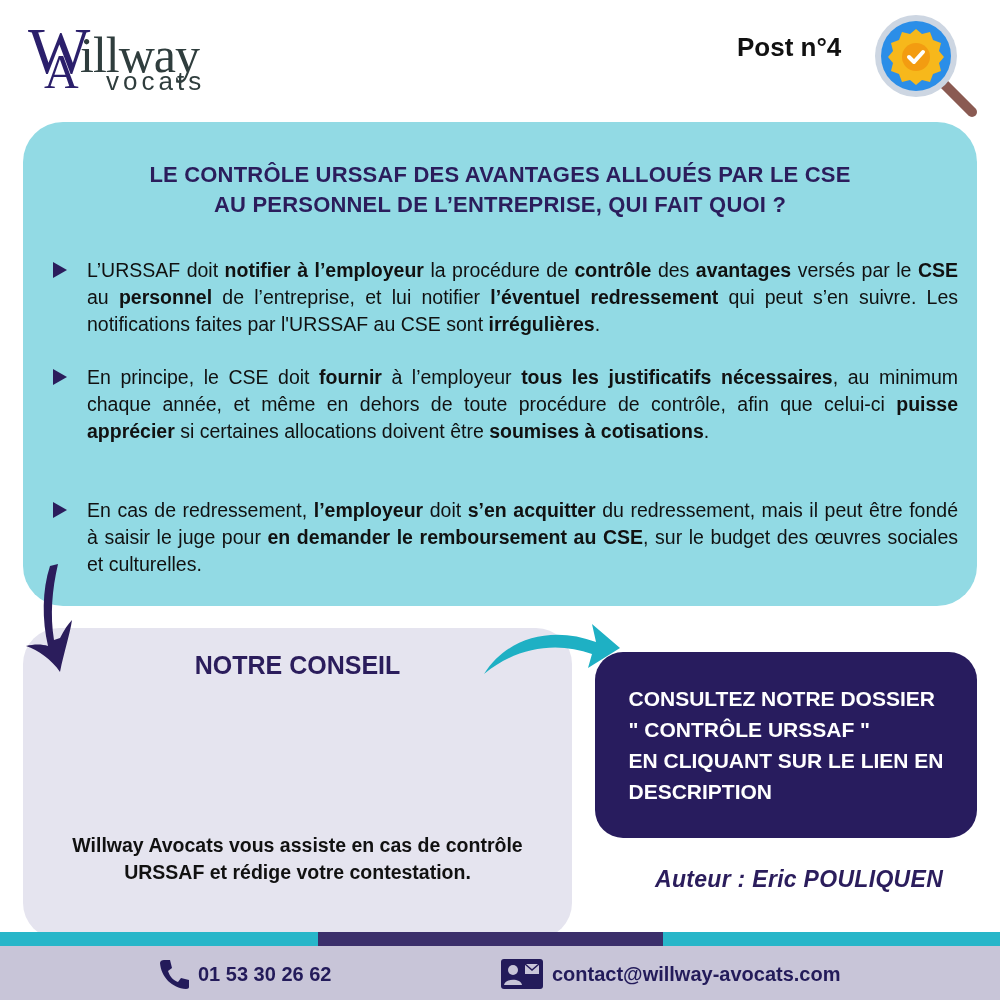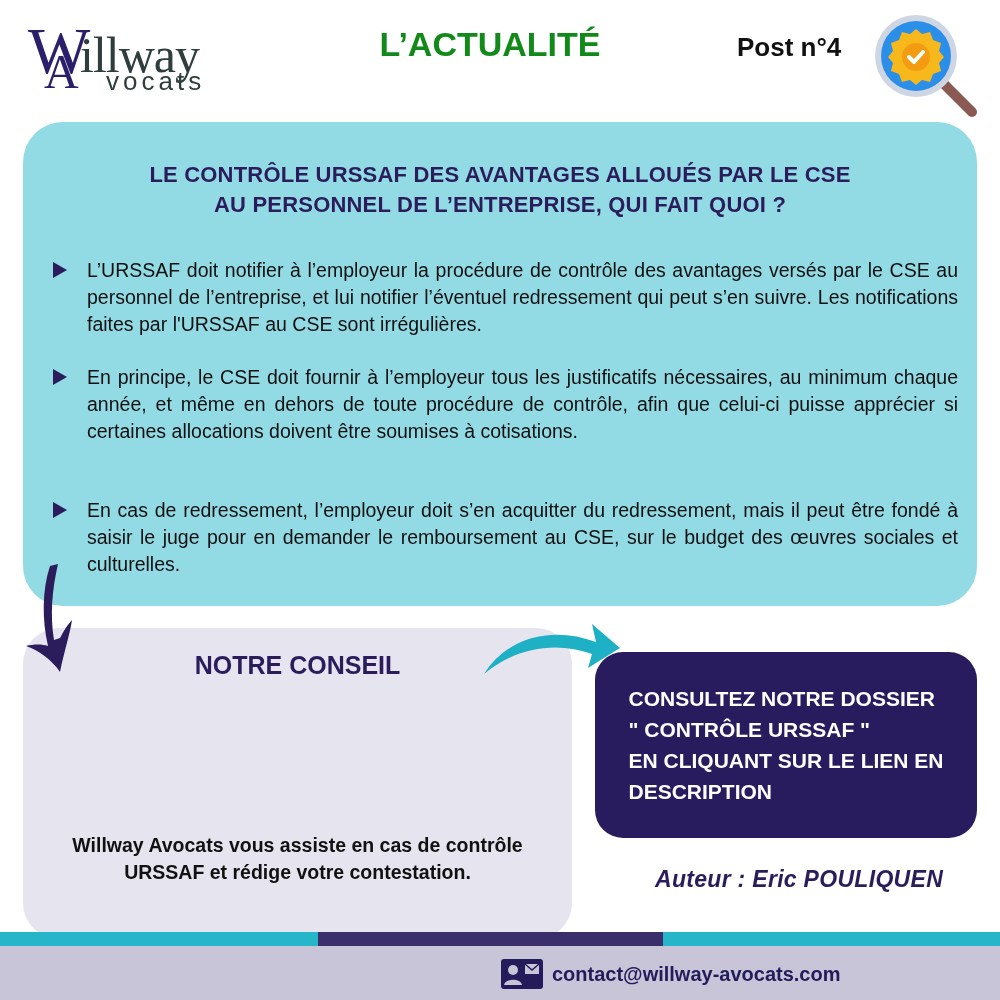--- a/index.html
+++ b/index.html
@@ -19,21 +19,21 @@
 
     .badge { position: absolute; left: 872px; top: 12px; width: 110px; height: 110px; }
 
     
     .info-panel { position: absolute; left: 23px; top: 122px; width: 954px; height: 484px; background: #92dae4; border-radius: 40px; padding-left: 25px; }
     .info-title { position: absolute; left: 30px; top: 38px; width: 894px; text-align: center; color: #2b1d5c; font-weight: bold; font-size: 22px; line-height: 30px; letter-spacing: 0.2px; }
     .bullet { position: absolute; left: 30px; width: 905px; display: flex; }
     .bullet .marker { width: 34px; flex: none; padding-top: 5px; }
     .bullet .marker span { display: block; width: 0; height: 0; border-top: 8px solid transparent; border-bottom: 8px solid transparent; border-left: 14px solid #2b1d5c; }
     .bullet .text { flex: 1; font-size: 19.5px; line-height: 27px; text-align: justify; color: #111; font-family: "Liberation Sans", sans-serif; }
-    .bullet .text b { font-weight: normal; }
+    .bullet .text b { font-weight: bold; }
     .b1 { top: 135px; }
     .b2 { top: 242px; }
     .b3 { top: 375px; }
 
     
     .arrow-down { position: absolute; left: 20px; top: 560px; width: 60px; height: 120px; }
     .arrow-curve { position: absolute; left: 478px; top: 612px; width: 150px; height: 75px; }
 
     
     .advice-panel { position: absolute; left: 23px; top: 628px; width: 549px; height: 311px; background: #e5e4ef; border-radius: 36px; }
@@ -62,21 +62,20 @@
 <body>
 
 <div class="logo">
   <span class="big-w">W</span>
   <span class="big-a">A</span>
   <span class="illway">illway</span>
   <span class="vocats">vocats</span>
 </div>
 
 <div class="main-title">
-  <div>L’ACTUALITÉ</div>
 </div>
 
 <div class="post-label">Post n°4</div>
 
 <div class="badge">
   <svg width="110" height="110" viewBox="0 0 110 110">
     <line x1="68" y1="68" x2="100" y2="100" stroke="#8a5a52" stroke-width="10" stroke-linecap="round"></line>
     <circle cx="44" cy="44" r="41" fill="#cdd6e2"></circle>
     <circle cx="44" cy="44" r="35" fill="#2b8ee8"></circle>
     <polygon points="44,17 50,22 58,20 61,28 69,31 67,39 72,45 67,51 69,59 61,62 58,70 50,68 44,73 38,68 30,70 27,62 19,59 21,51 16,45 21,39 19,31 27,28 30,20 38,22" fill="#f7b81b"></polygon>
@@ -135,20 +134,26 @@
 DESCRIPTION</div>
 </div>
 
 <div class="author">Auteur : Eric POULIQUEN</div>
 
 <div class="footer-stripe stripe-left"></div>
 <div class="footer-stripe stripe-mid"></div>
 <div class="footer-stripe stripe-right"></div>
 
 <footer class="footer-bar">
+  <div class="contact phone">
+    <svg width="32" height="32" viewBox="0 0 32 32">
+      <path d="M6,2 L12,2 L14,10 L10,13 C12,19 15,22 20,24 L23,20 L31,22 L31,29 C31,30 30,31 28,31 C14,30 3,19 2,5 C2,3 4,2 6,2 Z" fill="#231b5a"></path>
+    </svg>
+    <span>01 53 30 26 62</span>
+  </div>
   <div class="contact mail">
     <svg width="44" height="32" viewBox="0 0 44 32">
       <rect x="1" y="1" width="42" height="30" rx="3" fill="#231b5a"></rect>
       <circle cx="13" cy="12" r="5" fill="#c8c5d8"></circle>
       <path d="M4,27 C5,20 21,20 22,27 Z" fill="#c8c5d8"></path>
       <rect x="25" y="6" width="14" height="10" fill="#c8c5d8"></rect>
       <polyline points="25,6 32,12 39,6" fill="none" stroke="#231b5a" stroke-width="1.5"></polyline>
     </svg>
     <span>contact@willway-avocats.com</span>
   </div>

